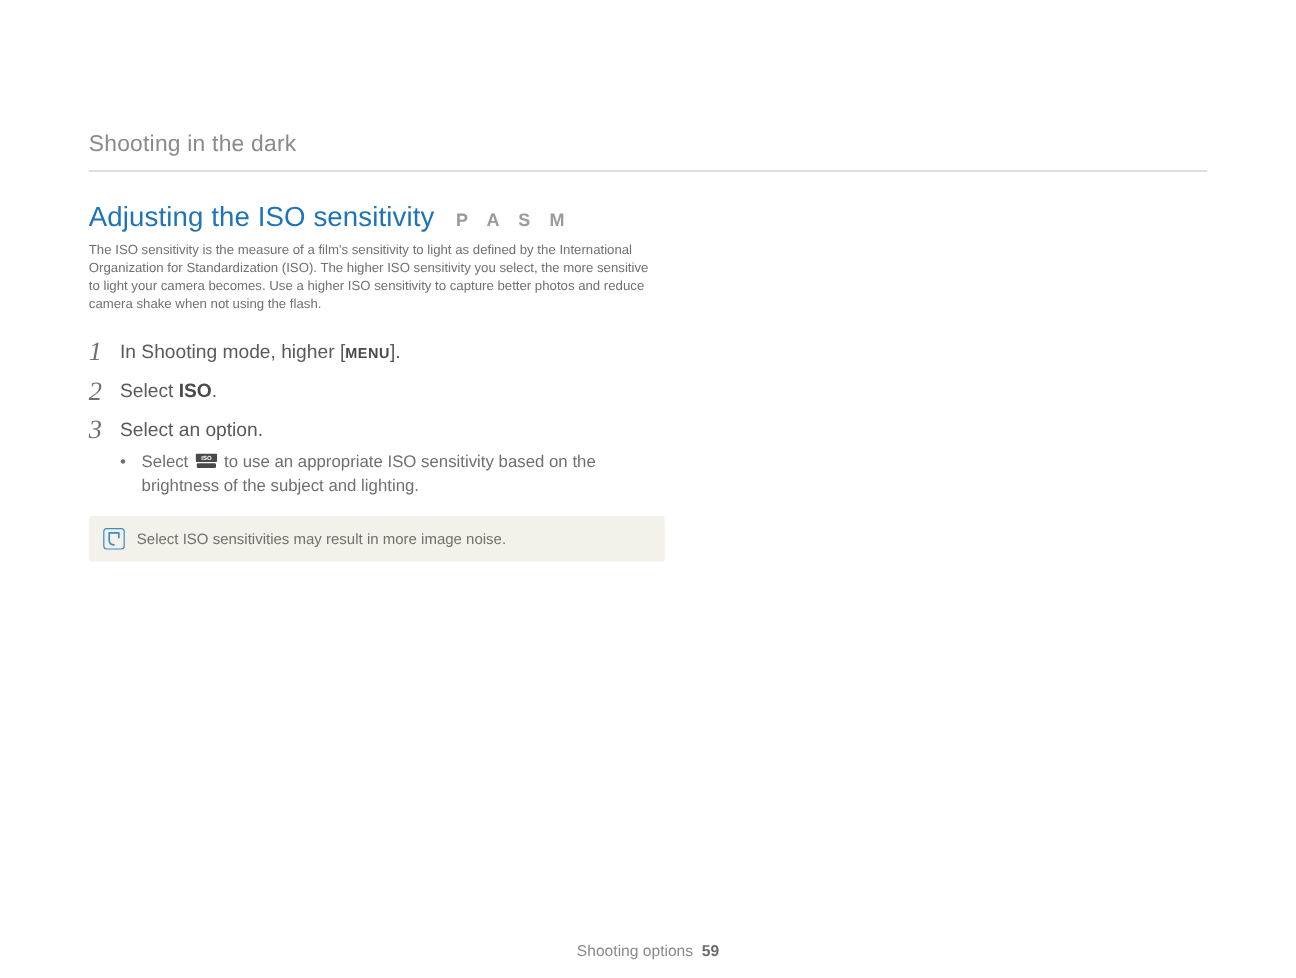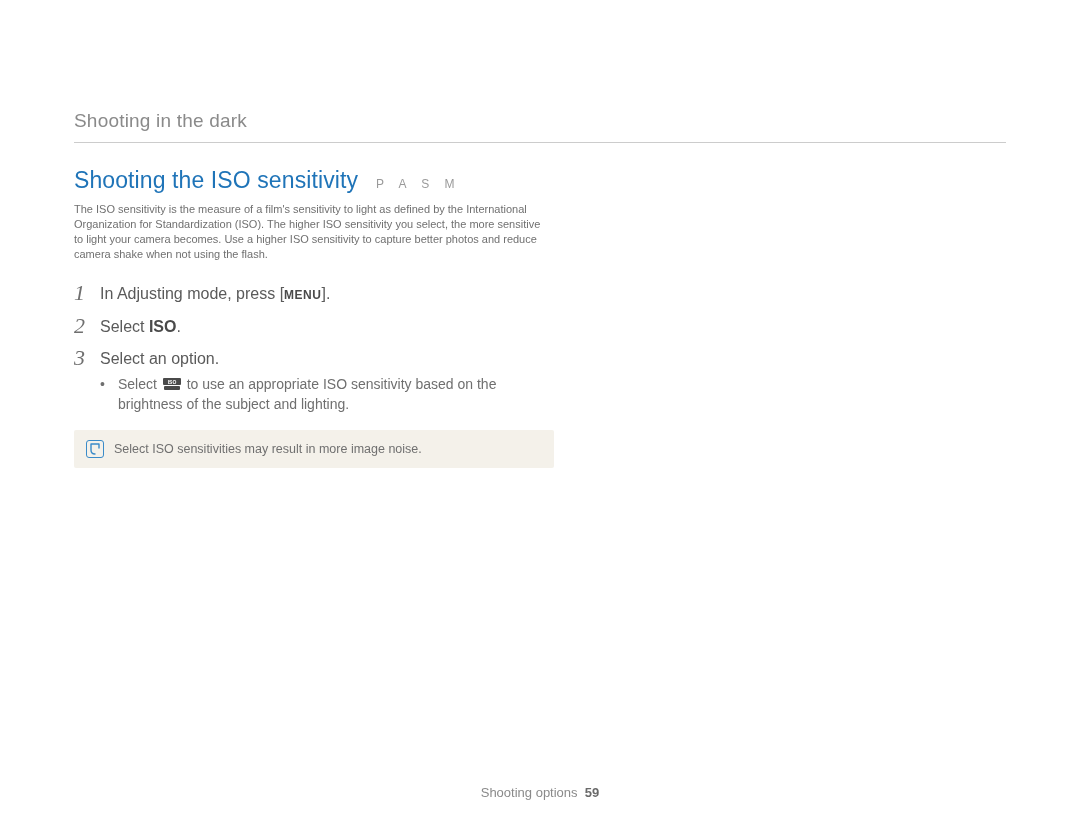--- a/index.html
+++ b/index.html
@@ -3,21 +3,21 @@
 <meta charset="utf-8">
 <style>
   * { box-sizing: border-box; margin: 0; padding: 0; }
   html, body { width: 1080px; height: 815px; background: #ffffff; font-family: "Helvetica Neue", Helvetica, Arial, sans-serif; color: #5a5a5a; }
   .page { position: relative; width: 1080px; height: 815px; padding: 110px 74px 0 74px; }
   .section-name { font-size: 19px; font-weight: 300; color: #8a8a8a; letter-spacing: 0.2px; margin-bottom: 10px; }
   .rule { border-top: 1px solid #cccccc; margin-bottom: 24px; }
   .left-col { width: 470px; }
   .heading-row { display: flex; align-items: baseline; gap: 18px; margin-bottom: 8px; }
   .heading { font-size: 23px; font-weight: 400; color: #1f74b8; letter-spacing: 0.1px; }
-  .modes { font-size: 12px; font-weight: 400; color: #9a9a9a; letter-spacing: 6px; }
+  .modes { font-size: 15px; font-weight: 700; color: #9a9a9a; letter-spacing: 6px; }
   .intro { font-size: 11px; line-height: 1.35; color: #707070; font-weight: 300; margin-bottom: 20px; }
   .steps { list-style: none; }
   .step { display: flex; margin-bottom: 8px; align-items: flex-start; }
   .step-num { font-size: 22px; font-style: italic; font-family: Georgia, "Times New Roman", serif; color: #6f6f6f; width: 26px; flex-shrink: 0; line-height: 1.1; }
   .step-body { font-size: 16px; color: #5a5a5a; font-weight: 300; line-height: 1.35; padding-top: 2px; }
   .menu-chip { display: inline-block; font-weight: 900; font-size: 12px; letter-spacing: 0.5px; color: #4a4a4a; vertical-align: baseline; }
   .bold { font-weight: 700; color: #4a4a4a; }
   .sub-bullets { list-style: none; margin-top: 6px; }
   .sub-bullet { display: flex; font-size: 14px; color: #6f6f6f; font-weight: 300; line-height: 1.35; }
   .sub-bullet .dot { width: 18px; flex-shrink: 0; }
@@ -33,32 +33,32 @@
 <body>
 
 <div class="page">
 
   <div class="section-name">Shooting in the dark</div>
   <div class="rule"></div>
 
   <div class="left-col">
 
     <div class="heading-row">
-      <div class="heading">Shooting the ISO sensitivity</div>
+      <div class="heading">Adjusting the ISO sensitivity</div>
       <div class="modes">P A S M</div>
     </div>
 
     <p class="intro">The ISO sensitivity is the measure of a film's sensitivity to light as defined by the International Organization for Standardization (ISO). The higher ISO sensitivity you select, the more sensitive to light your camera becomes. Use a higher ISO sensitivity to capture better photos and reduce camera shake when not using the flash.</p>
 
     <ol class="steps">
 
       <li class="step">
         <span class="step-num">1</span>
         <span class="step-body">
-          <span>In Adjusting mode, press [</span><span class="menu-chip">MENU</span><span>].</span>
+          <span>In Shooting mode, higher [</span><span class="menu-chip">MENU</span><span>].</span>
         </span>
       </li>
 
       <li class="step">
         <span class="step-num">2</span>
         <span class="step-body">
           <span>Select </span><span class="bold">ISO</span><span>.</span>
         </span>
       </li>
 

